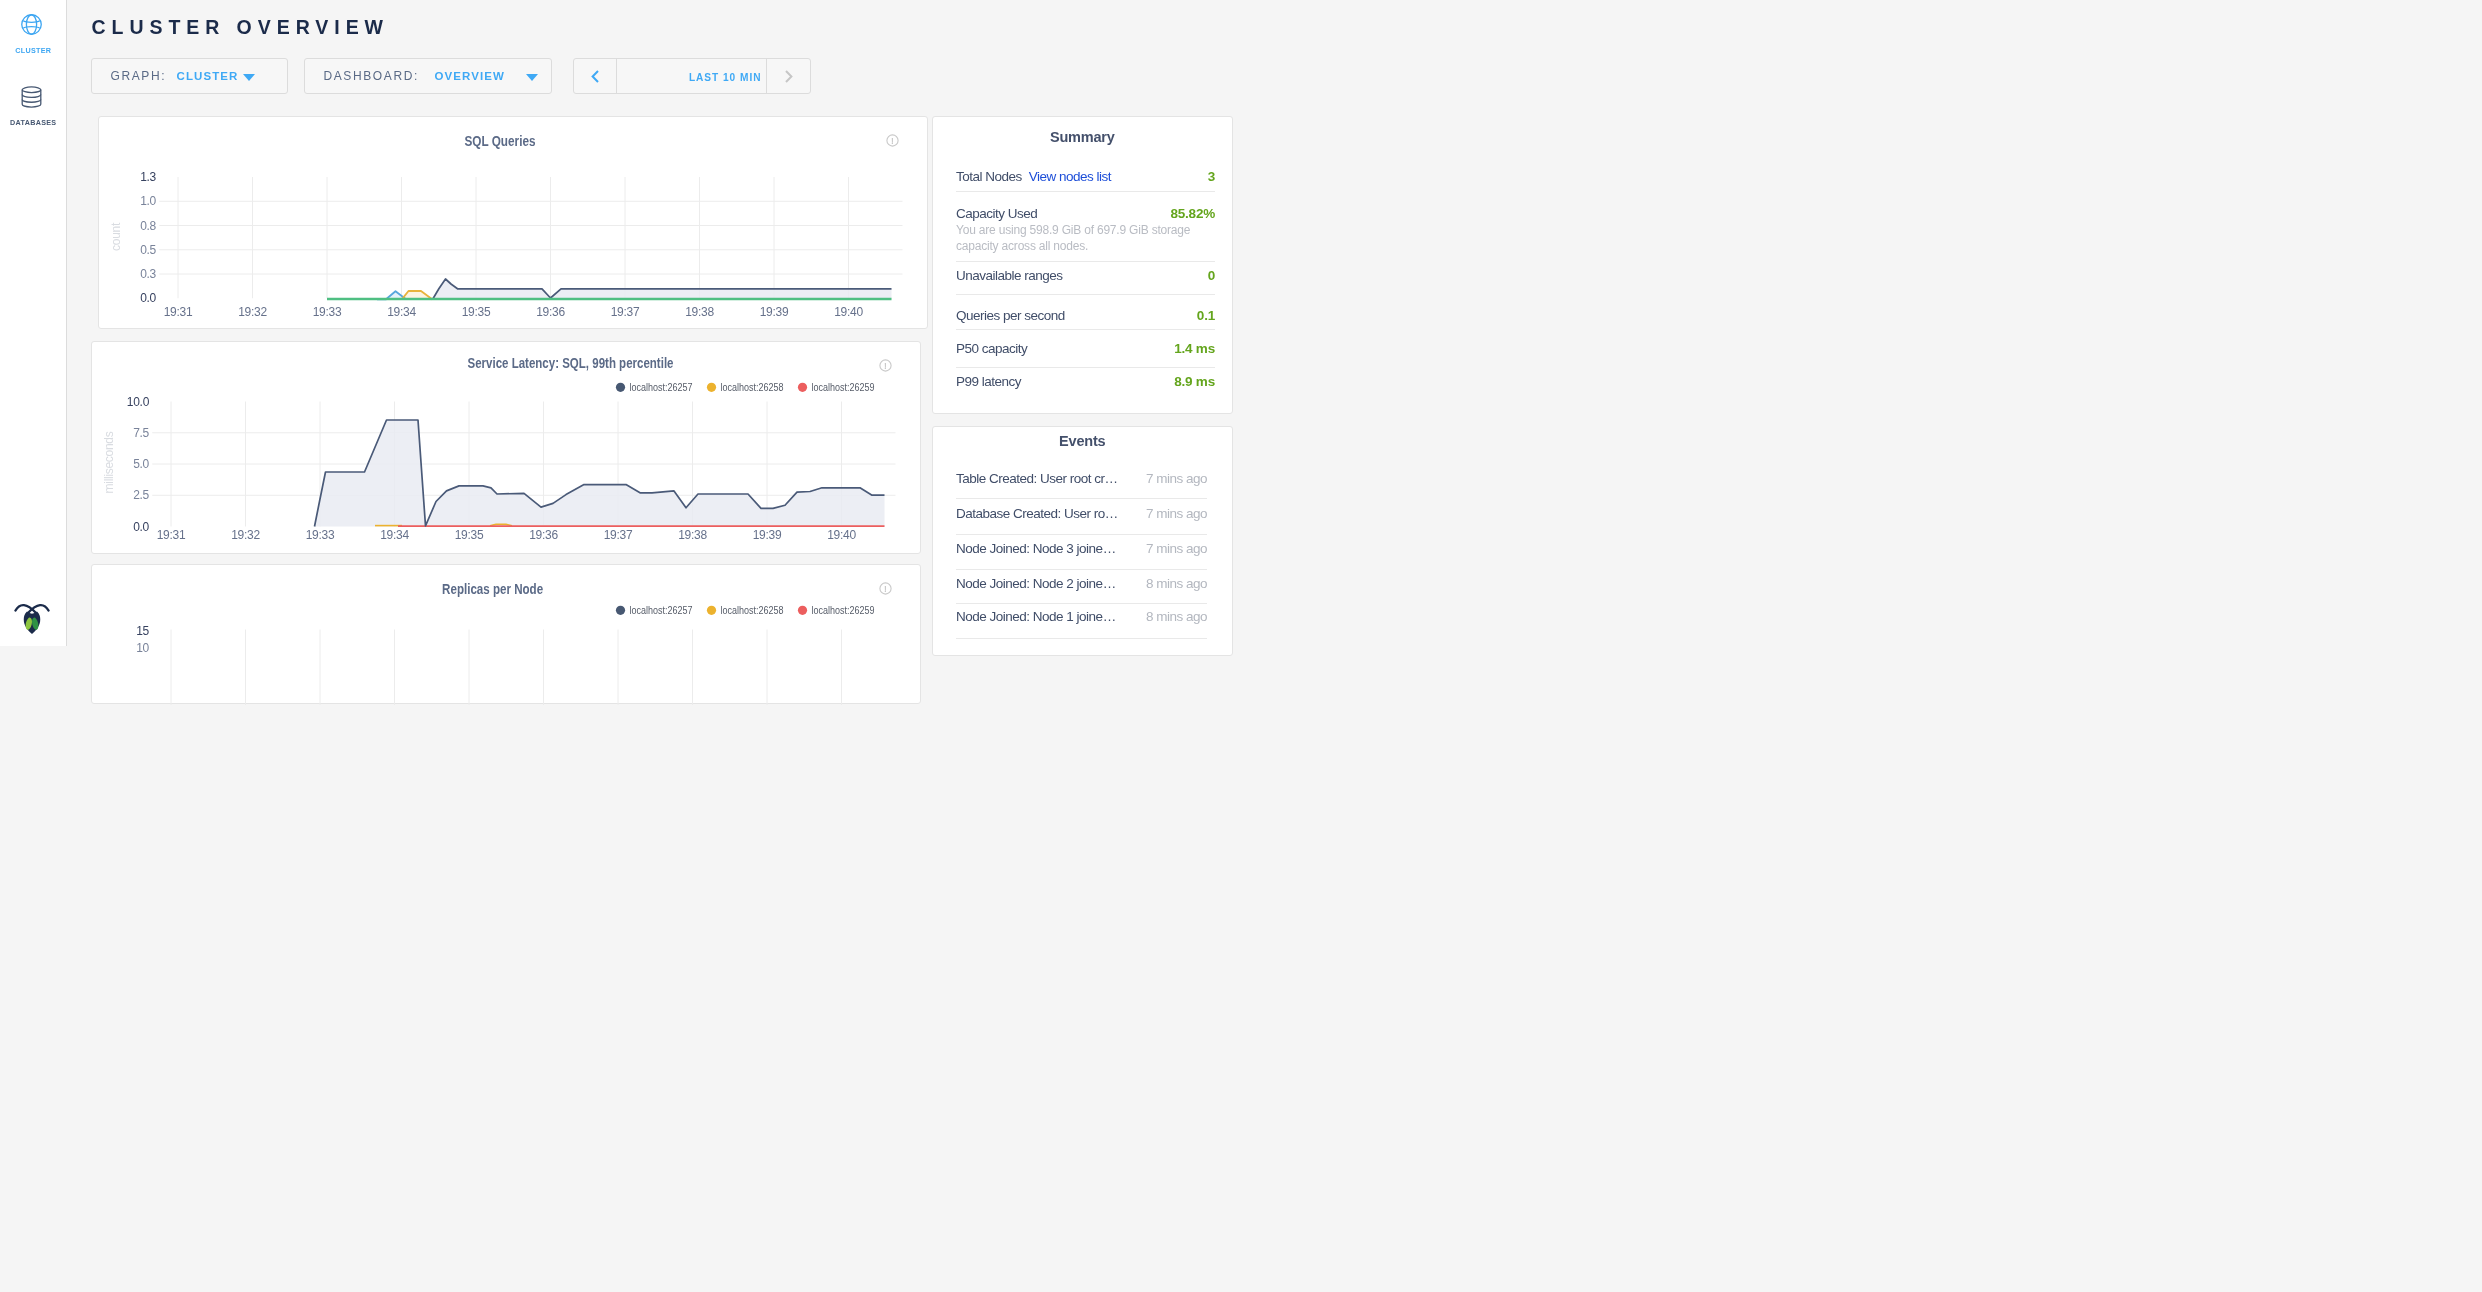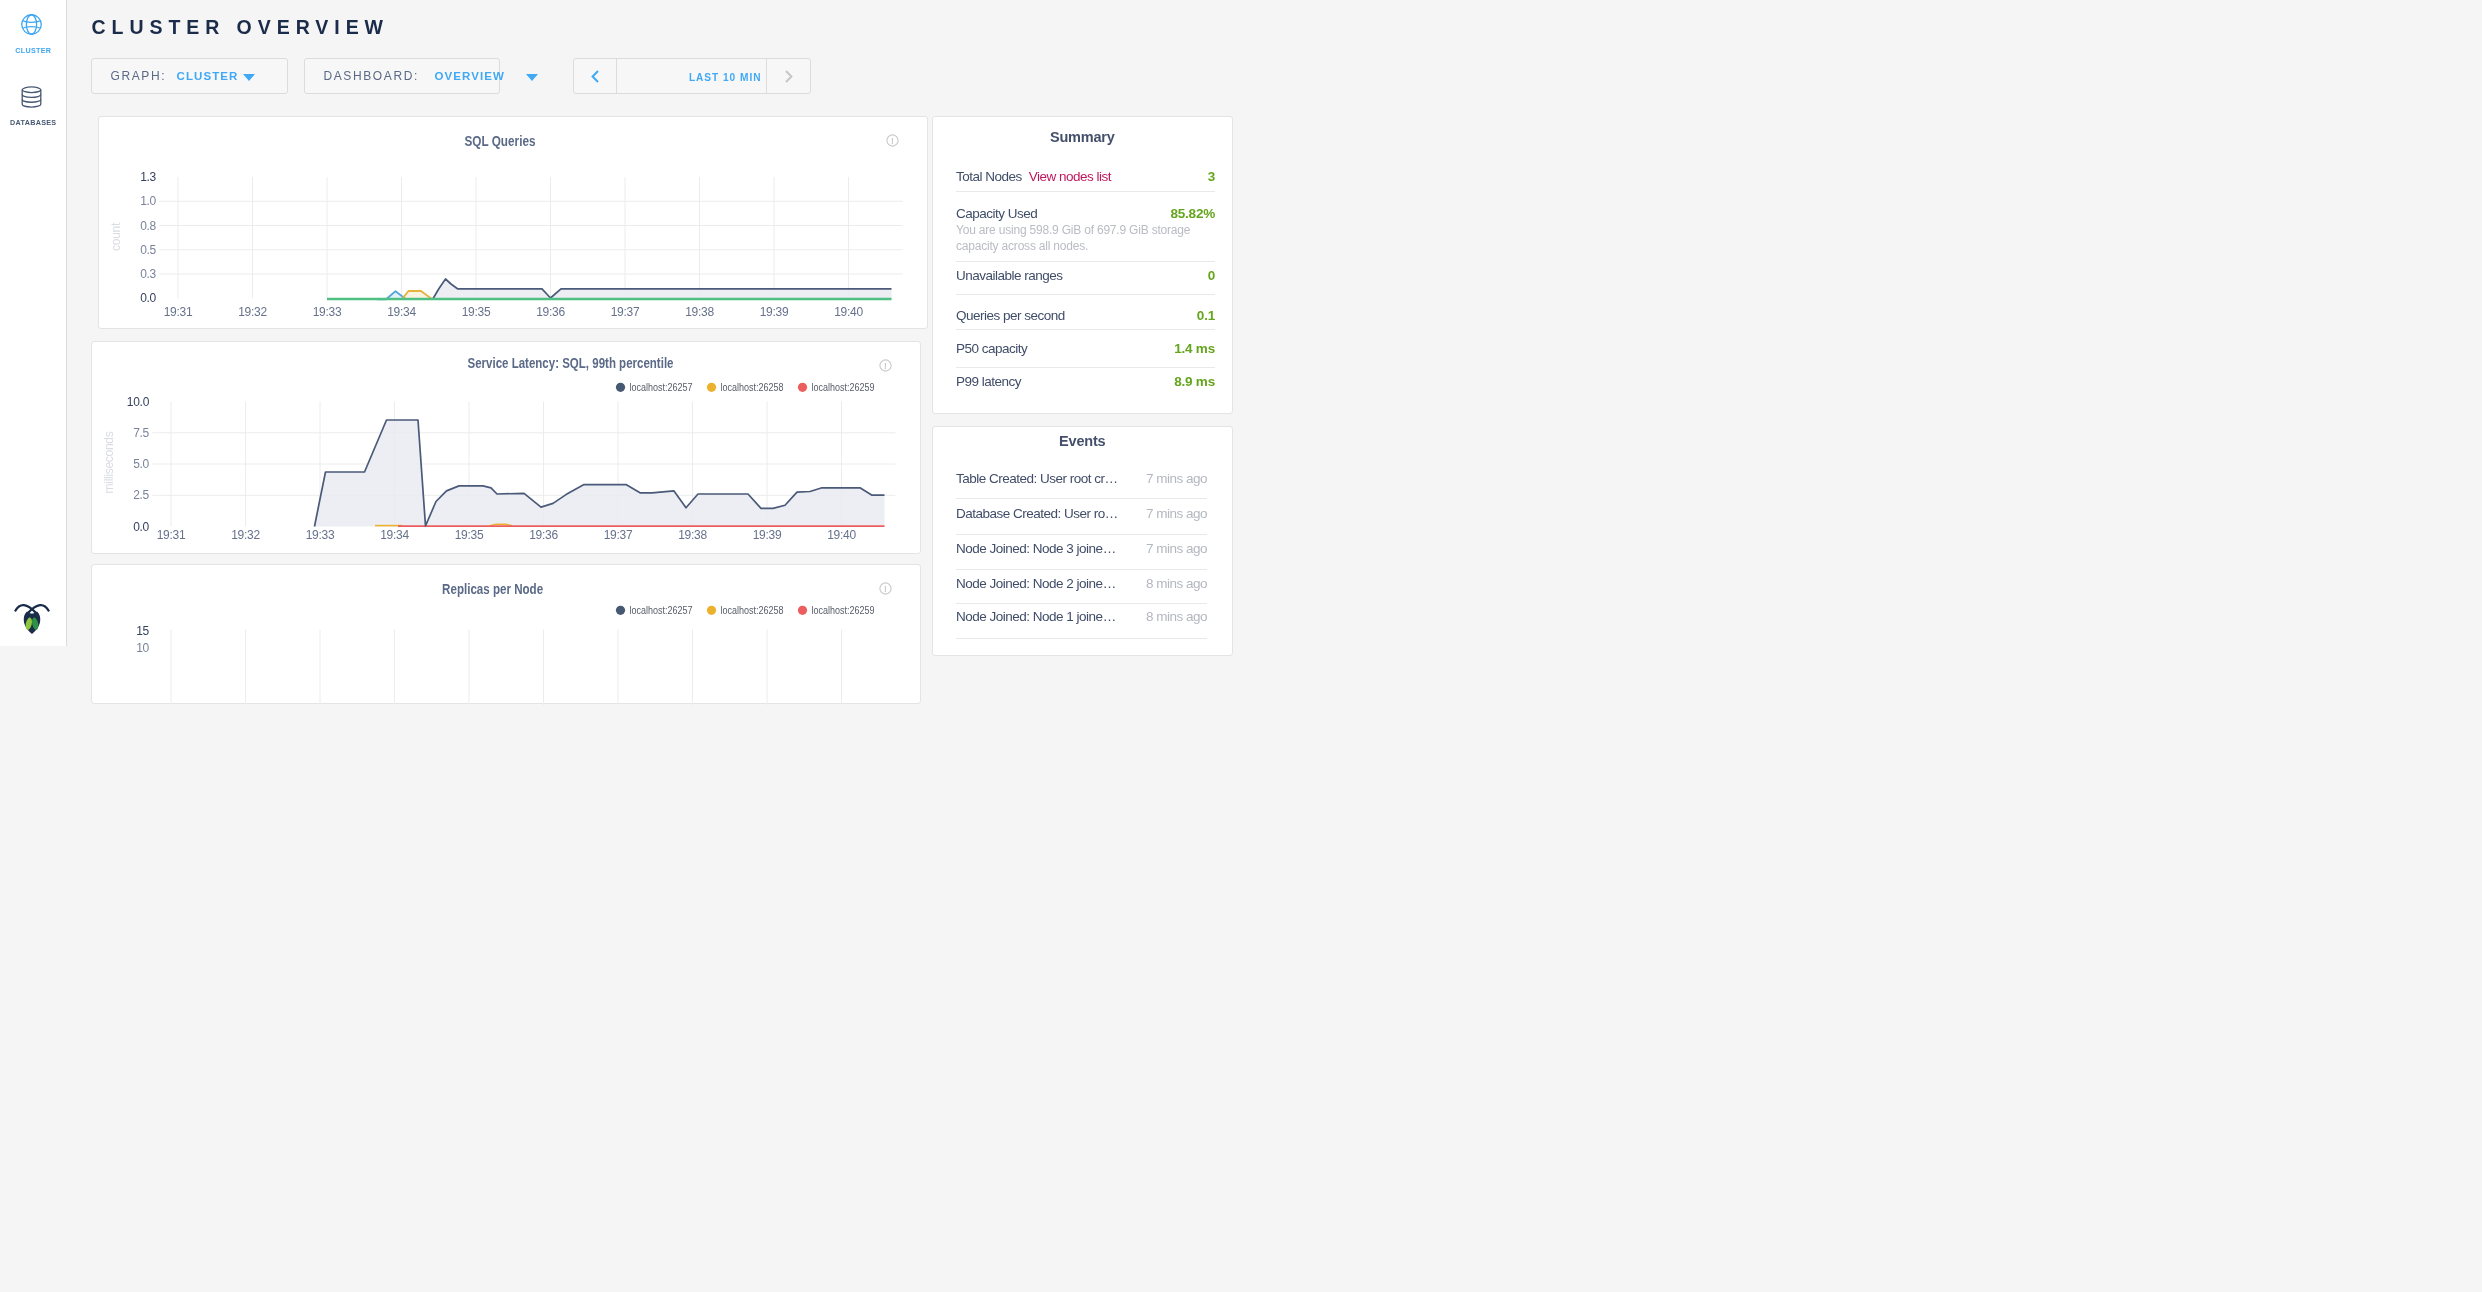--- a/index.html
+++ b/index.html
@@ -6,21 +6,21 @@
 .navlab { position:absolute; width:66.5px; text-align:center; font-weight:bold; font-size:7.2px; letter-spacing:0.3px; }
 .main { position:absolute; left:67.5px; top:0; right:0; height:646px; }
 h1 { position:absolute; left:24px; top:15.5px; font-size:19.5px; letter-spacing:5.95px; color:#1b2b4a; font-weight:bold;text-align:right; }
 .ctrl { position:absolute; top:58px; height:36px; border:1px solid #dcdcdc; border-radius:3px; background:#f7f7f7; }
 .ctrl span { position:absolute; top:0; height:34px; line-height:34px; white-space:nowrap; }
 .clab { font-size:12px; letter-spacing:1.6px; color:#5a6a86; }
 .cval { font-size:11.5px; letter-spacing:1.1px; color:#3fa9f5; font-weight:bold; }
 .card { position:absolute; background:#fff; border:1px solid #e4e4e4; border-radius:3px; }
 .srow { position:absolute; left:23px; right:16.5px; height:18px; font-size:13.5px; letter-spacing:-0.5px; color:#404d68; }
 .slab { }
-.slink { color:#be185d; }
+.slink { color:#1d4ed8; }
 .sval { position:absolute; right:0; font-weight:bold; color:#64a51d; letter-spacing:-0.2px; }
 .sdiv { position:absolute; left:23px; right:16.5px; height:1px; background:#e9e9e9; }
 .scap { position:absolute; left:23px; width:240px; font-size:12px; line-height:16px; color:#b9bcc3; letter-spacing:-0.2px; }
 .ptitle { position:absolute; width:100%; text-align:center; font-weight:bold; font-size:14.5px; color:#44506b; letter-spacing:-0.2px; }
 .erow { position:absolute; left:23px; right:24.5px; height:18px; font-size:13.5px; letter-spacing:-0.5px; }
 .etxt { position:absolute; left:0; width:167px; white-space:nowrap; overflow:hidden; text-overflow:ellipsis; color:#404d68; }
 .etime { position:absolute; right:0; color:#b3b7bf; }
 .ediv { position:absolute; left:23px; right:24.5px; height:1px; background:#e9e9e9; }
 svg { display:block; }
 </style></head>
@@ -56,21 +56,21 @@
 </div>
 <div class="main">
 <h1>CLUSTER OVERVIEW</h1>
 <div class="ctrl" style="left:23.5px;width:197px">
       <span class="clab" style="left:18.5px">GRAPH:</span>
       <span class="cval" style="left:84.5px">CLUSTER</span>
       <svg width="12" height="7" viewBox="0 0 12 7" style="position:absolute;left:150.5px;top:14.5px">
         <polygon points="0,0 12,0 6,7" fill="#3fa9f5"></polygon>
       </svg>
     </div>
-<div class="ctrl" style="left:236.5px;width:196px">
+<div class="ctrl" style="left:236.5px;width:248px">
       <span class="clab" style="left:18.5px">DASHBOARD:</span>
       <span class="cval" style="left:129.5px">OVERVIEW</span>
       <svg width="12" height="7" viewBox="0 0 12 7" style="position:absolute;left:220.5px;top:14.5px">
         <polygon points="0,0 12,0 6,7" fill="#3fa9f5"></polygon>
       </svg>
     </div>
 <div class="ctrl" style="left:505.5px;width:237.5px">
   <svg width="8" height="13" viewBox="0 0 8 13" style="position:absolute;left:17px;top:10.5px">
         <path d="M7 1 L1.6 6.5 L7 12" fill="none" stroke="#3fa9f5" stroke-width="2"></path>
       </svg>

